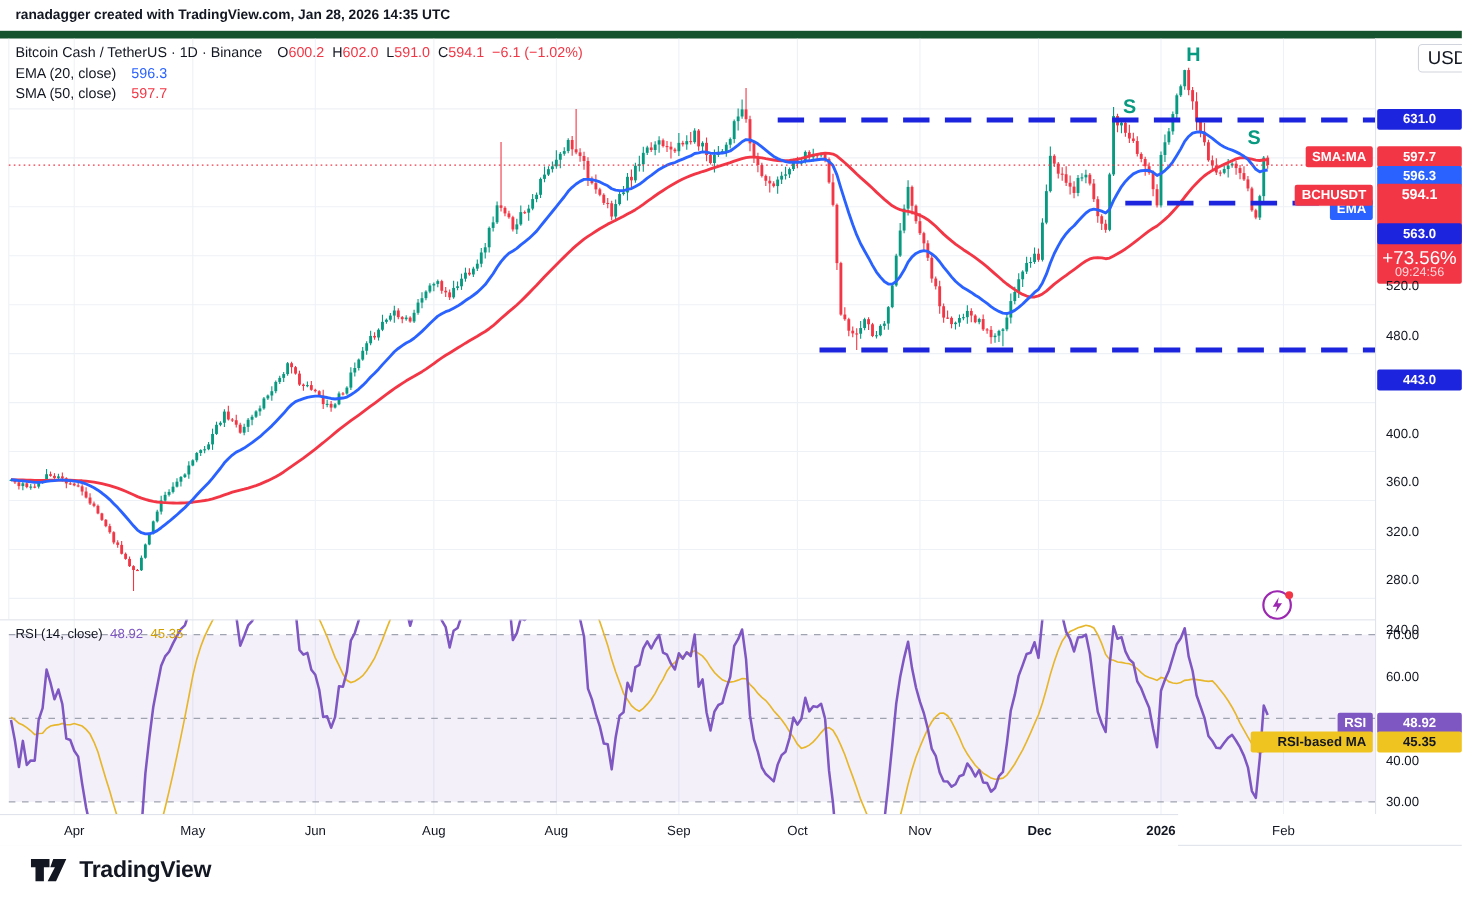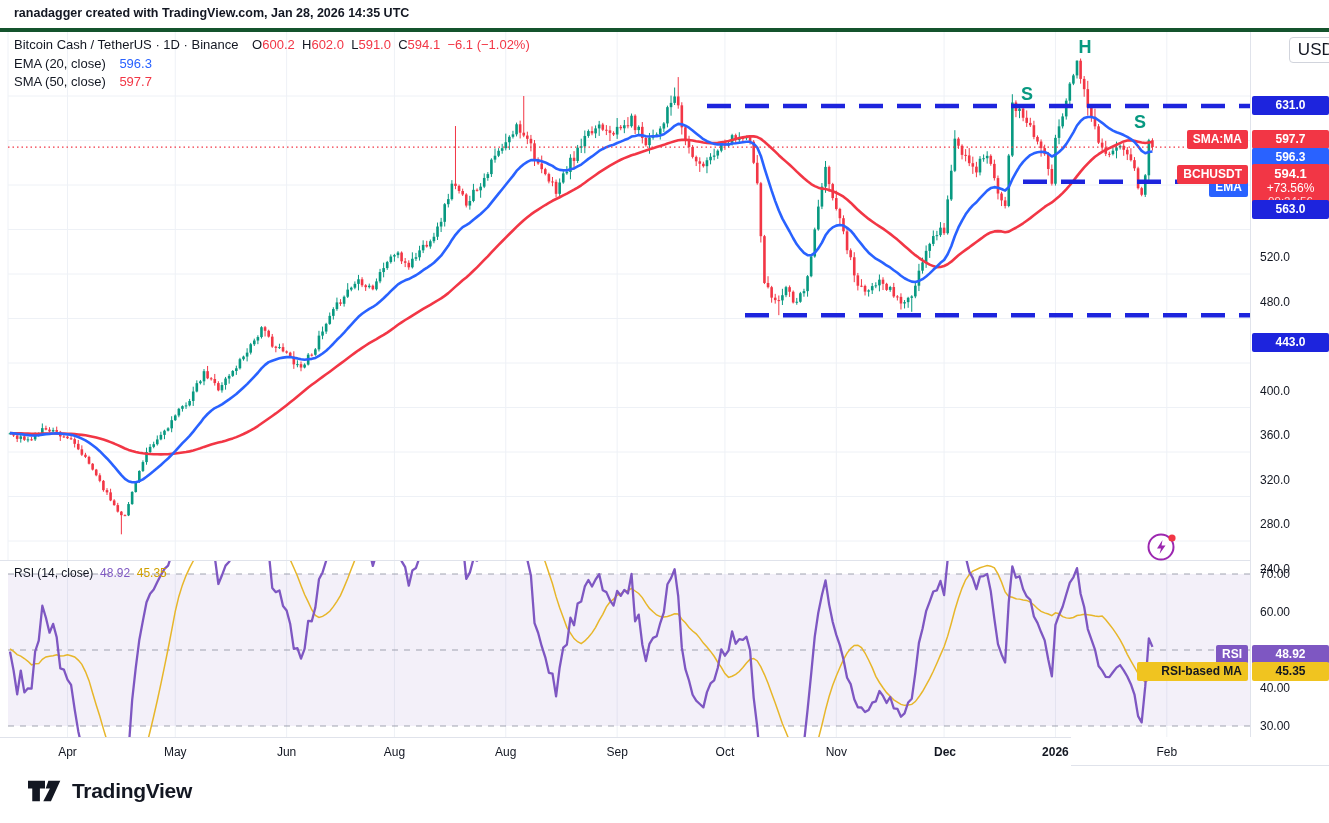--- a/index.html
+++ b/index.html
@@ -1,36 +1,36 @@
 <!DOCTYPE html>
 <html><head>
 <meta charset="utf-8">
 <style>
   html,body{margin:0;padding:0;background:#ffffff;}
   body{width:1329px;height:823px;position:relative;overflow:hidden;
        font-family:"Liberation Sans", sans-serif;color:#131722;}
   .attribution{position:absolute;left:14px;top:6px;font-size:12.5px;font-weight:600;color:#131722;}
   #widget{position:absolute;left:0;top:28px;width:1329px;height:733px;
-          border-top:4px solid #14532d;border-bottom:1px solid #e0e3eb;}
+          border-top:7px solid #14532d;border-bottom:1px solid #e0e3eb;}
   #price-svg,#rsi-svg{position:absolute;left:0;display:block;}
   #price-svg{top:0;}
   #rsi-svg{top:528px;}
   .axis-col{position:absolute;left:1250px;top:0;width:79px;height:705px;border-left:1px solid #e0e3eb;background:#fff;}
   .sep-rsi{position:absolute;left:0;top:528px;width:1329px;height:0;border-top:1px solid #e0e3eb;}
   .currency-btn{position:absolute;left:6px;top:5px;width:62px;height:24px;border:1px solid #d1d4dc;border-radius:4px;
       display:flex;align-items:center;justify-content:center;font-size:17px;color:#131722;background:#fff;cursor:pointer;margin-left:32px;}
   .ptick,.rtick{position:absolute;left:0;width:74px;text-align:left;padding-left:9px;font-size:12px;color:#131722;height:16px;line-height:16px;}
   .badge{position:absolute;left:1px;right:1px;height:19px;line-height:19px;text-align:center;font-size:12px;
          font-weight:600;color:#fff;border-radius:2px;}
   .badge.blue{background:#1d24dd;}
   .badge.red{background:#f23645;}
   .badge.bluelight{background:#2962ff;}
   .price-block{position:absolute;left:1px;right:1px;background:#f23645;border-radius:2px;color:#fff;text-align:center;padding:2px 0 3px;}
   .price-block .l1{font-size:13px;font-weight:700;line-height:15px;}
-  .price-block .l2{font-size:12px;line-height:14px;}
+  .price-block .l2{font-size:17px;line-height:14px;margin-top:44px;}
   .price-block .l3{font-size:11.5px;line-height:13px;color:#ffd7da;}
   .badge.purple{background:#7e57c2;}
   .badge.yellow{background:#f0c420;color:#131722;}
   .companion{position:absolute;right:81px;height:19px;line-height:19px;padding:0 6px;font-size:12px;font-weight:600;
              color:#ffffff;border-radius:2px;white-space:nowrap;}
   .companion.red{background:#f23645;}
   .companion.blue{background:#2962ff;margin-top:30px;}
   .companion.purple{background:#7e57c2;}
   .companion.yellow{background:#f0c420;color:#131722;}
   .legend{position:absolute;left:14px;font-size:13px;color:#131722;white-space:nowrap;cursor:default;}

